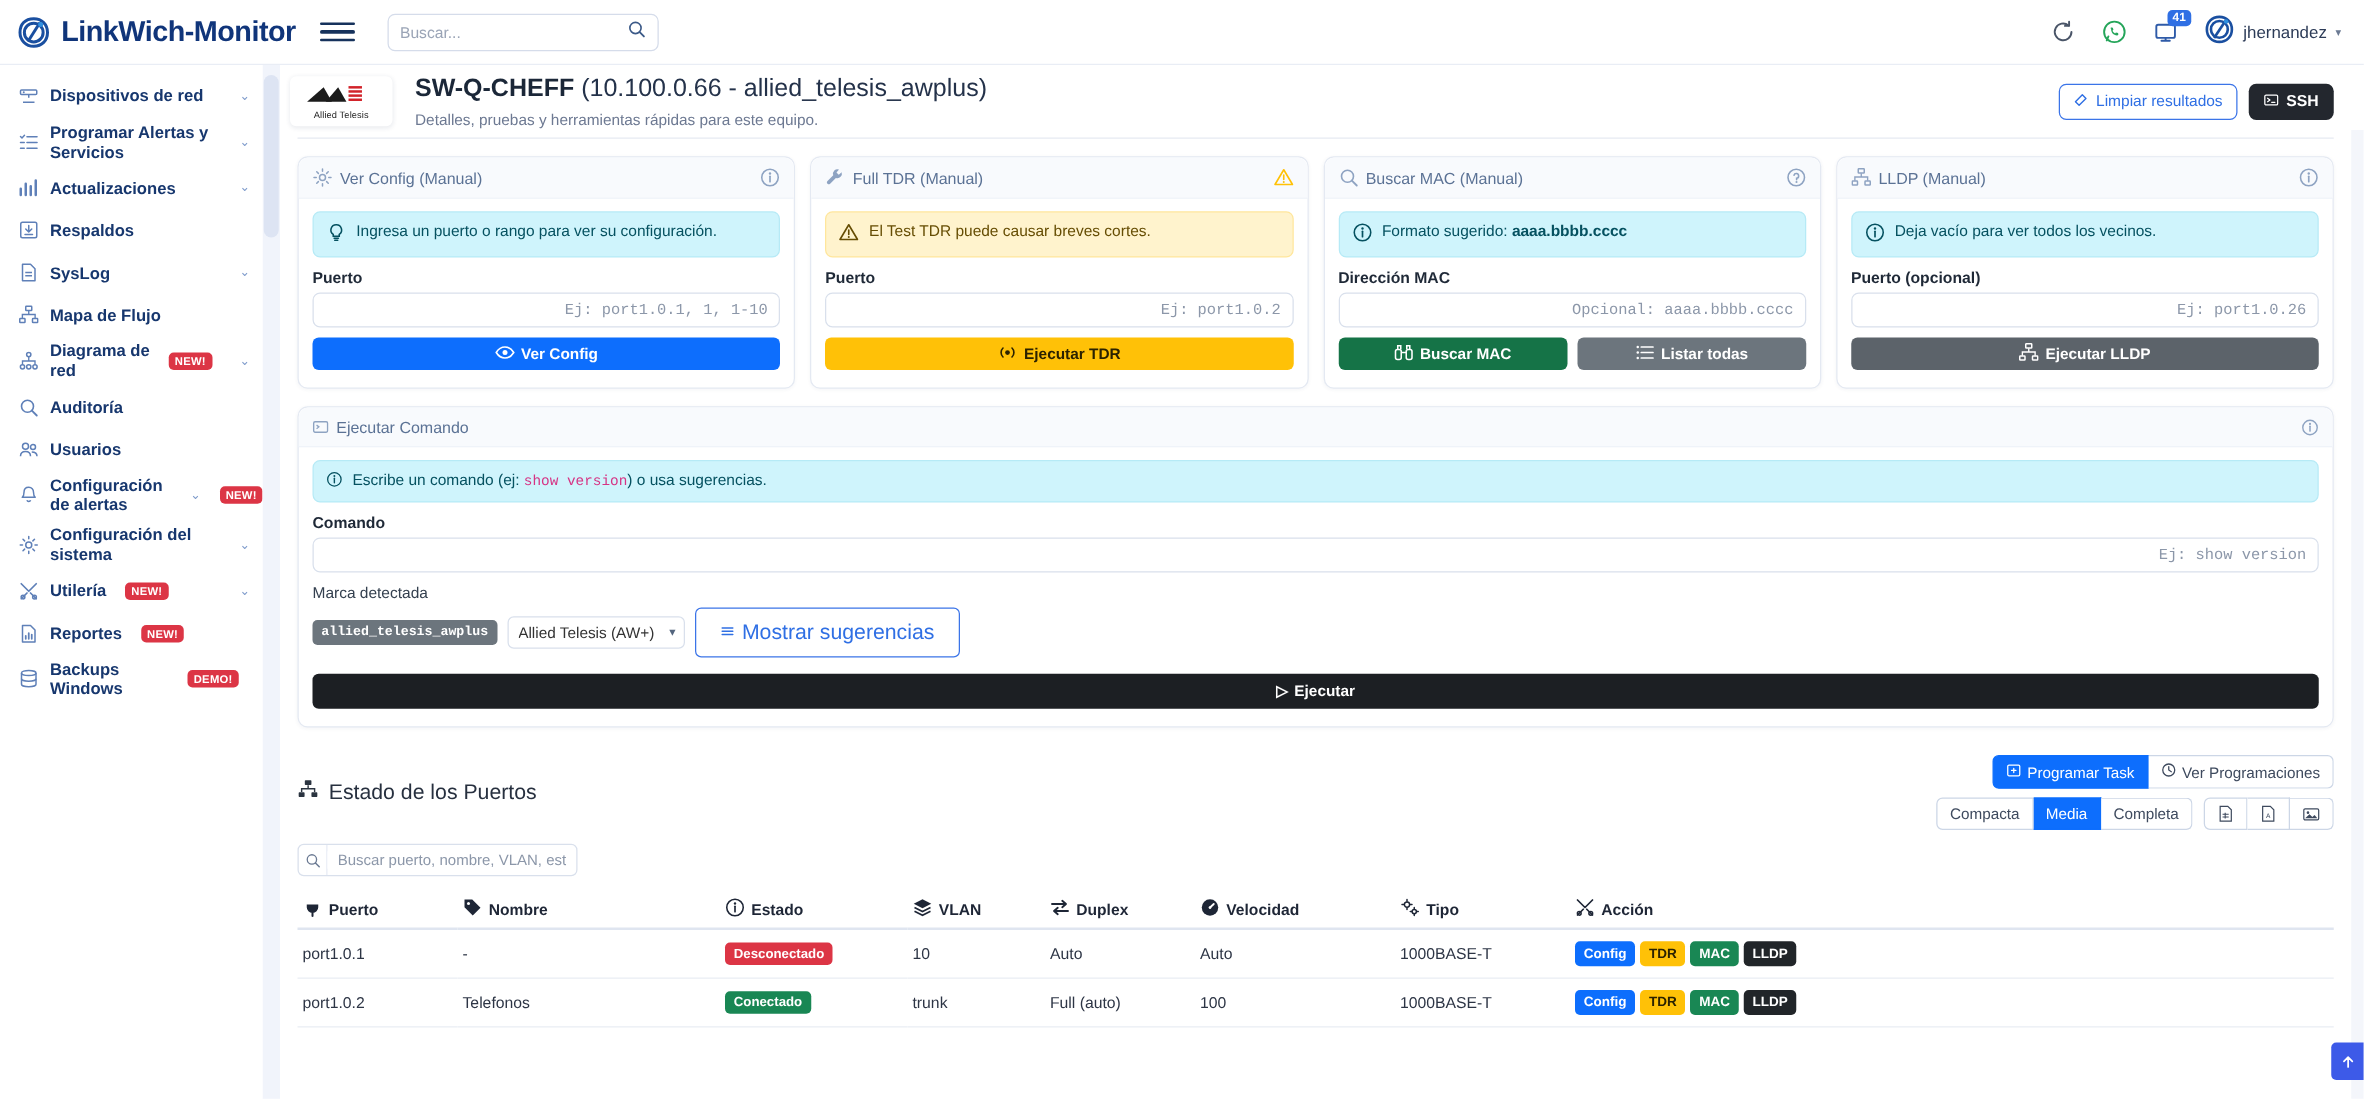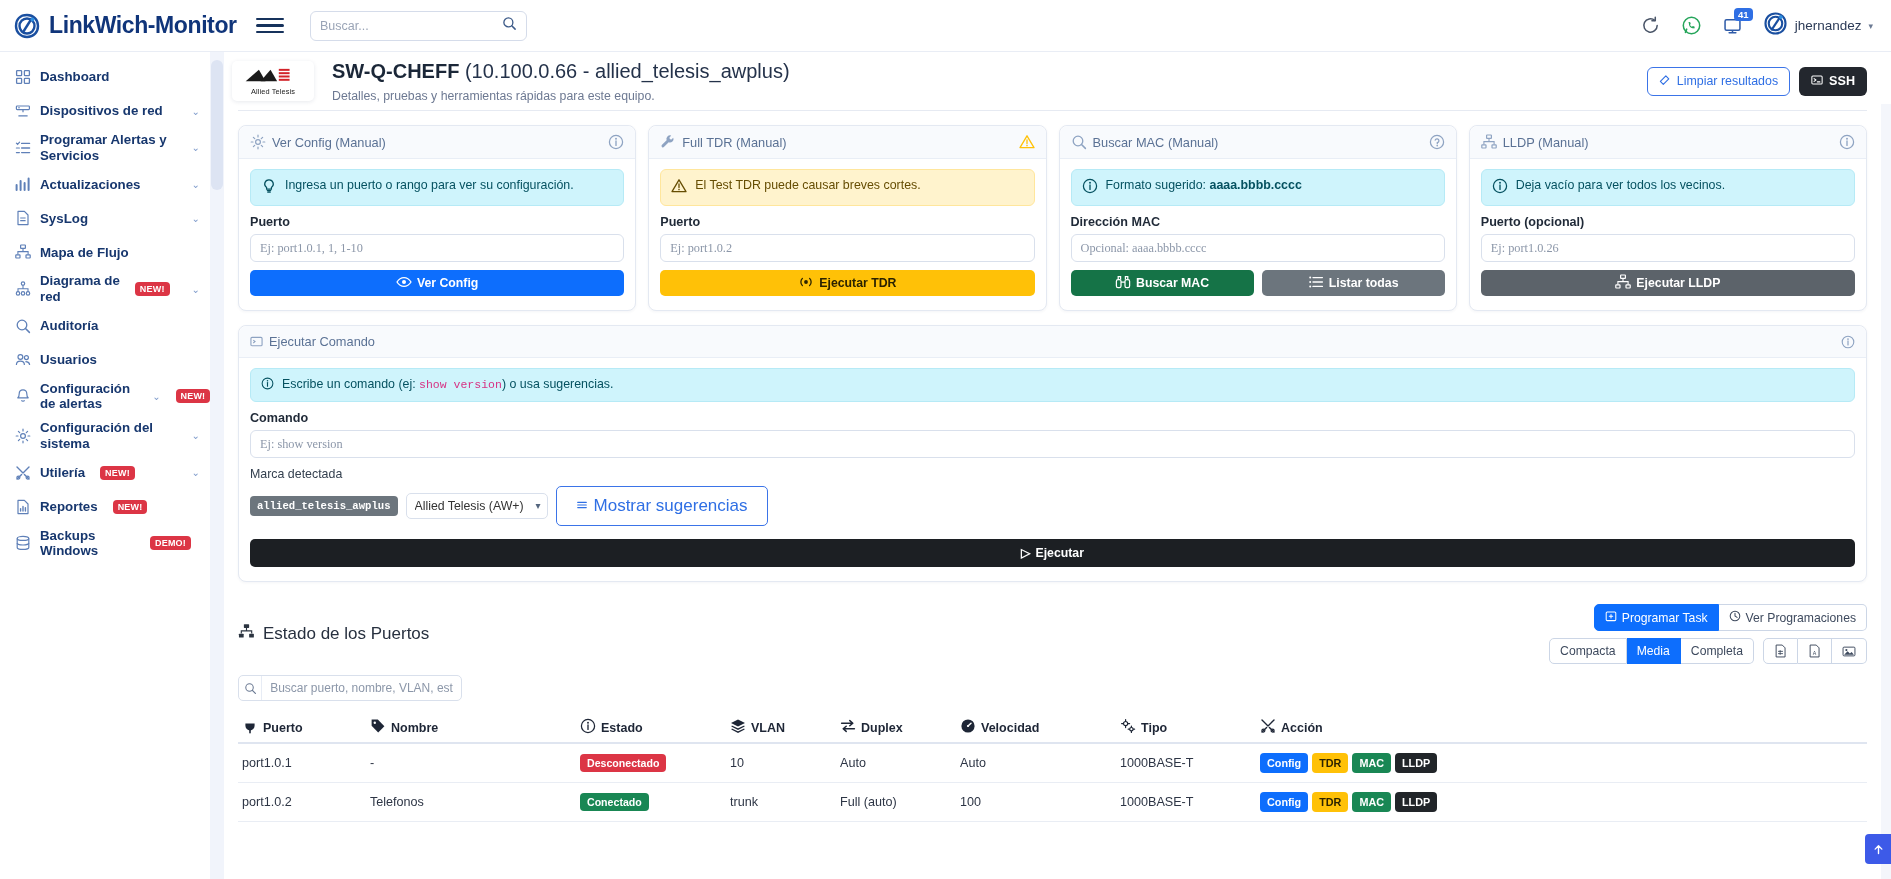--- a/index.html
+++ b/index.html
@@ -103,21 +103,22 @@
   .alert {
     border-radius: 6px; font-size: 12.4px; padding: 8px 10px; display: flex; 
     gap: 8px; margin-bottom: 9px;
   }
   .alert-cyan { background: #cff4fc; border: 1px solid #b6eaf6; color: #055160; }
   .alert-warn { background: #fff3cd; border: 1px solid #ffe69c; color: #664d03; }
   .fld-label { font-size: 12.6px; font-weight: 700; color: #1f2937; margin-bottom: 5px; }
   .fld-input {
     height: 28px; border: 1px solid #d9e0ec; border-radius: 6px; padding: 0 9px;
     font-size: 12.3px; color: #333; outline: none; width: 100%;
-    font-family: Liberation Serif, serif;
+    font-family: Liberation Mono, monospace;
+    text-align: right;
   }
   .fld-input::placeholder { color: #8c97a9; }
   .btn-row { display: flex; gap: 8px; margin-top: 8px; }
   .btn {
     height: 26px; border: none; border-radius: 5px; font-size: 12.3px; font-weight: 600;
     display: flex; align-items: center; justify-content: center; gap: 5px; cursor: pointer;
     font-family: "Liberation Sans", sans-serif; width: 100%;
   }
   .btn-blue { background: #0d6efd; color: #fff; }
   .btn-amber { background: #ffc107; color: #2b2200; }
@@ -251,32 +252,20 @@
         </svg>
       </span>
       <span class="user-name">jhernandez</span>
       <span class="caret-sm">▾</span>
     </span>
   </div>
 </div>
 
 <div class="sidebar" id="sidebar">
 
-<div class="snav-item">
-      <span class="snav-ico">
-        <svg viewBox="0 0 16 16" width="16" height="16">
-          <rect x="1.6" y="1.6" width="5" height="5" rx=".7" fill="none" stroke="#5f80b8" stroke-width="1.3"></rect>
-          <rect x="9.4" y="1.6" width="5" height="5" rx=".7" fill="none" stroke="#5f80b8" stroke-width="1.3"></rect>
-          <rect x="1.6" y="9.4" width="5" height="5" rx=".7" fill="none" stroke="#5f80b8" stroke-width="1.3"></rect>
-          <rect x="9.4" y="9.4" width="5" height="5" rx=".7" fill="none" stroke="#5f80b8" stroke-width="1.3"></rect>
-        </svg>
-      </span>
-      <span class="snav-label">Dashboard</span>
-      <span class="snav-spacer"></span>
-    </div>
     <div class="snav-item">
       <span class="snav-ico">
         <svg viewBox="0 0 16 16" width="16" height="16">
           <rect x="1.4" y="3" width="13" height="3.6" rx=".8" fill="none" stroke="#5f80b8" stroke-width="1.2"></rect>
           <path d="M8 6.8 v2.4 M3.4 12.8 h9.2" stroke="#5f80b8" stroke-width="1.2"></path>
           <circle cx="4" cy="4.8" r=".8" fill="#5f80b8"></circle>
         </svg>
       </span>
       <span class="snav-label">Dispositivos de red</span>
       <span class="snav-spacer"></span>
@@ -296,20 +285,30 @@
     </div>
     <div class="snav-item">
       <span class="snav-ico">
         <svg viewBox="0 0 16 16" width="16" height="16">
           <path d="M1.6 14 V9 M5.6 14 V5 M9.6 14 V7 M13.6 14 V2.4" stroke="#5f80b8" stroke-width="2" stroke-linecap="round"></path>
         </svg>
       </span>
       <span class="snav-label">Actualizaciones</span>
       <span class="snav-spacer"></span>
       <span class="chev">⌄</span>
+    </div>
+    <div class="snav-item">
+      <span class="snav-ico">
+        <svg viewBox="0 0 16 16" width="16" height="16">
+          <rect x="1.6" y="1.8" width="12.8" height="12.4" rx="1.4" fill="none" stroke="#5f80b8" stroke-width="1.2"></rect>
+          <path d="M8 4.4 v5 M5.6 7.2 L8 9.6 L10.4 7.2 M5 11.6 h6" fill="none" stroke="#5f80b8" stroke-width="1.2" stroke-linecap="round" stroke-linejoin="round"></path>
+        </svg>
+      </span>
+      <span class="snav-label">Respaldos</span>
+      <span class="snav-spacer"></span>
     </div>
     <div class="snav-item">
       <span class="snav-ico">
         <svg viewBox="0 0 16 16" width="16" height="16">
           <path d="M3 1.4 h6.4 L13 5 v9.6 H3 Z" fill="none" stroke="#5f80b8" stroke-width="1.2" stroke-linejoin="round"></path>
           <path d="M5.2 8 h5.4 M5.2 10.6 h5.4" stroke="#5f80b8" stroke-width="1.1"></path>
         </svg>
       </span>
       <span class="snav-label">SysLog</span>
       <span class="snav-spacer"></span>

